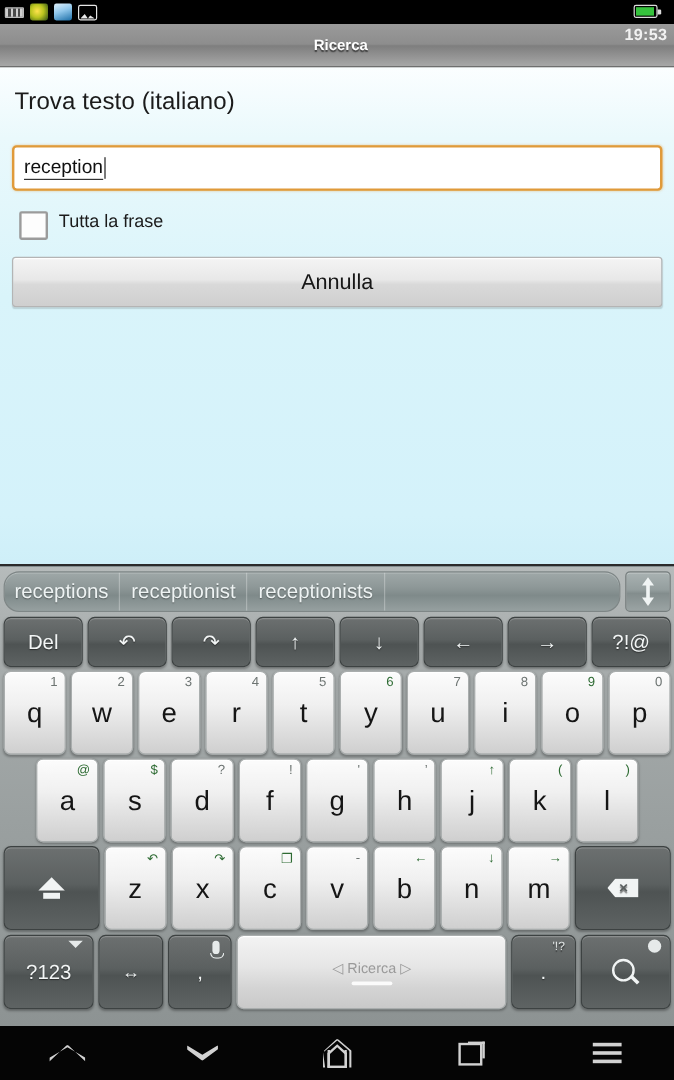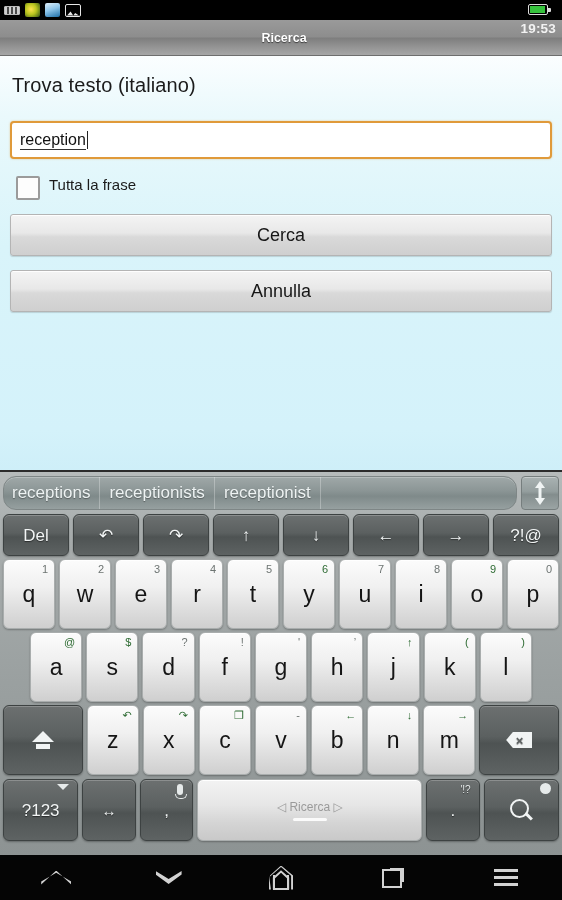--- a/index.html
+++ b/index.html
@@ -297,31 +297,30 @@
     <div class="textfield">
       <span class="tf-text">reception</span>
         <span class="caret"></span>
     </div>
 
     <div class="checkrow">
       <span class="checkbox"></span>
       <span class="checklabel">Tutta la frase</span>
     </div>
 
-    <div class="btn">Cerca</div>
     <div class="btn">Annulla</div>
   </div>
 
   <div class="keyboard">
 
     <div class="sugrow">
       <div class="sugbar">
         <span class="sug">receptions</span>
+        <span class="sug">receptionist</span>
         <span class="sug">receptionists</span>
-        <span class="sug">receptionist</span>
       </div>
       <div class="sugexpand">
         <span class="updown">
             <i></i>
           </span>
       </div>
     </div>
 
     <div class="krow">
       <div class="key dark">

